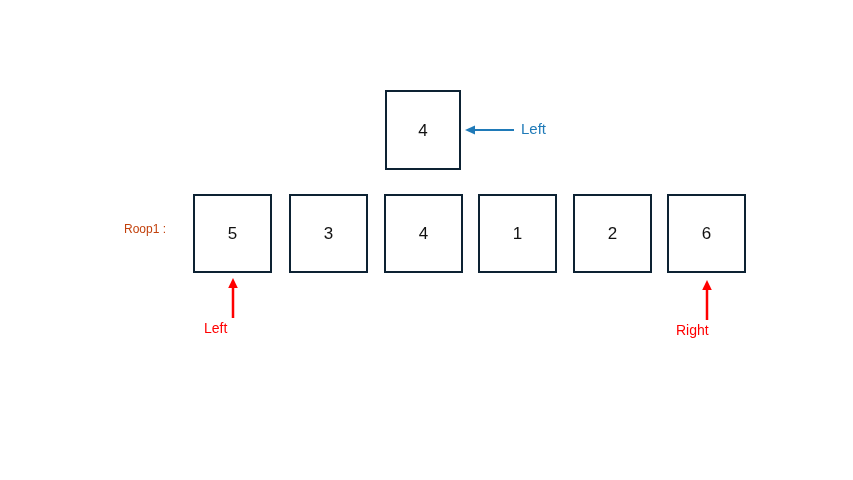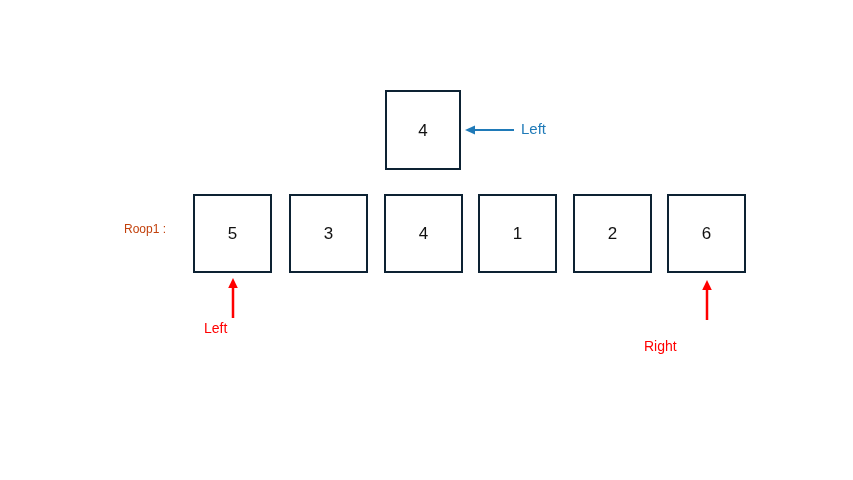--- a/index.html
+++ b/index.html
@@ -92,21 +92,21 @@
   #right-arrow { left: 695px; top: 279px; }
 
   .pointer-label {
     position: absolute;
     font-size: 14px;
     color: #ff0000;
     line-height: 1;
     white-space: nowrap;
   }
   #left-label  { left: 204px; top: 321px; width: 58px; }
-  #right-label { left: 644px; top: 323px; width: 62px; margin-top: 16px; }
+  #right-label { left: 676px; top: 323px; width: 62px; }
 </style>
 </head>
 <body>
 
 <div id="canvas">
 
   <div class="cell" id="pivot-box">
     <span class="cell-value">4</span>
   </div>
 

